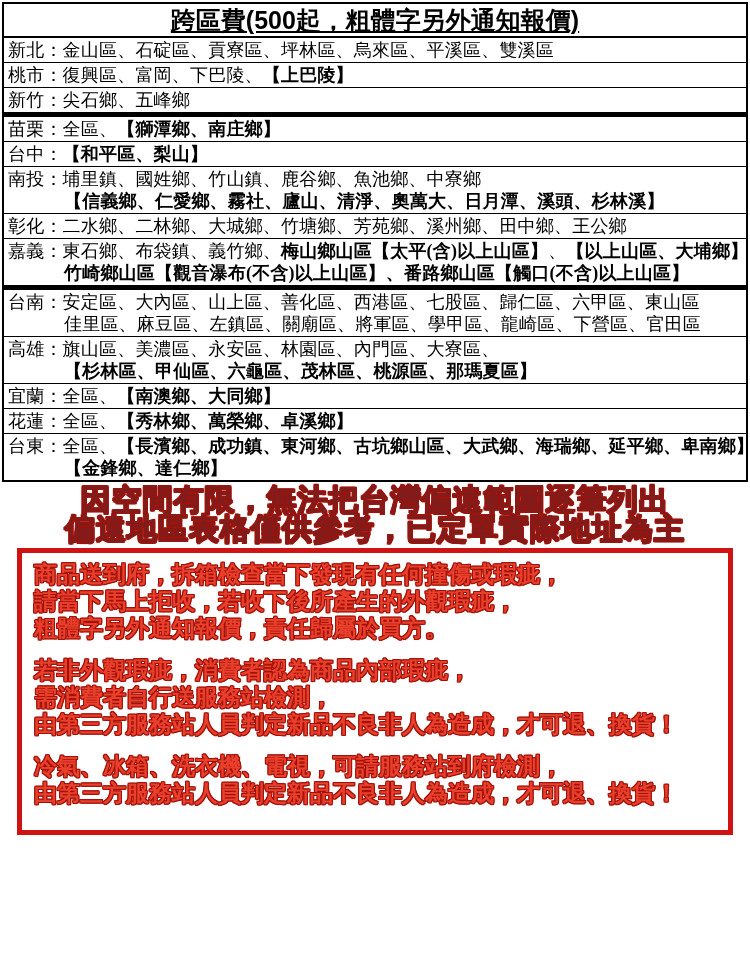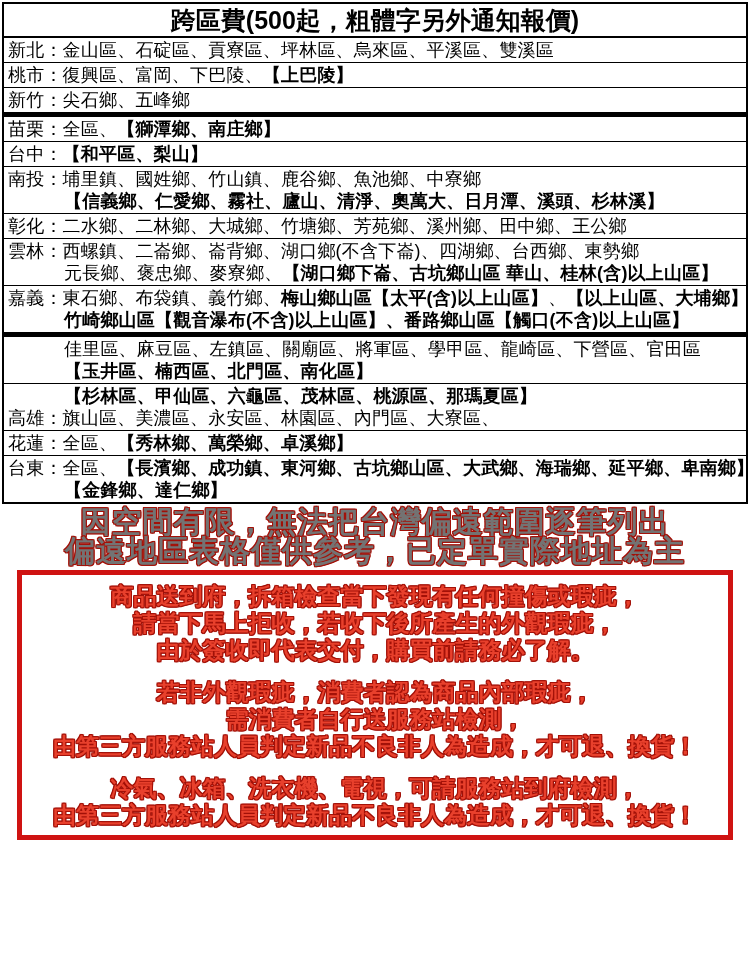--- a/index.html
+++ b/index.html
@@ -18,58 +18,58 @@
     border:2px solid #000;
     font-size:18px;
   }
   .fee-header {
     font-size:25px;
     font-weight:bold;
     text-align:center;
     line-height:28px;
     padding:2px 0;
     border-bottom:2px solid #000;
+    text-decoration:underline;
   }
   .frow { padding:1px 4px; }
-  .frow + .frow { border-top:1px solid #000; }
+  .frow + .frow { border-top:1px solid #000;font-family:Liberation Serif, serif; }
   .group-bar { height:5px; background:#000; }
   .group-bar + .frow { border-top:none; }
   .fline { line-height:22px; white-space:nowrap; letter-spacing:0.2px; }
   .fline.cont { padding-left:56px; }
   .rlabel { font-weight:normal; }
   .seg-bold { font-weight:bold; }
 
   
   .notice {
     margin-top:3px;
     text-align:center;
     font-size:30px;
     font-weight:bold;
     line-height:29px;
-    color:#737373;
+    color:#7f1d1d;
     text-shadow:
       1px 0 #a31108, -1px 0 #a31108, 0 1px #a31108, 0 -1px #a31108,
       1px 1px #a31108, -1px -1px #a31108, 1px -1px #a31108, -1px 1px #a31108;
     letter-spacing:1px;
     white-space:nowrap;
   }
 
   
   .warning-box {
     margin:5px 17px 0 17px;
     border:5px solid #cf1312;
-    padding:8px 12px 6px 12px;
+    padding:8px 12px 23px 12px;
     font-size:23px;
     font-weight:bold;
     line-height:27px;
     color:#e8402c;
     text-shadow:
       1px 0 #a31108, -1px 0 #a31108, 0 1px #a31108, 0 -1px #a31108,
       1px 1px #a31108, -1px -1px #a31108, 1px -1px #a31108, -1px 1px #a31108;
-    text-align: center;
   }
   .wpara + .wpara { margin-top:15px; }
   .wline { white-space:nowrap; }
 </style>
 </head>
 <body>
 
 <div class="fee-table">
   <div class="fee-header">跨區費(500起，粗體字另外通知報價)</div>
   <div id="fee-table-body">
@@ -90,56 +90,55 @@
         <div class="fline"><span class="rlabel">台中：</span><span class="seg-bold">【和平區、梨山】</span></div>
       </div>
       <div class="frow">
         <div class="fline"><span class="rlabel">南投：</span><span class="seg-normal">埔里鎮、國姓鄉、竹山鎮、鹿谷鄉、魚池鄉、中寮鄉</span></div>
         <div class="fline cont"><span class="seg-bold">【信義鄉、仁愛鄉、霧社、廬山、清淨、奧萬大、日月潭、溪頭、杉林溪】</span></div>
       </div>
       <div class="frow">
         <div class="fline"><span class="rlabel">彰化：</span><span class="seg-normal">二水鄉、二林鄉、大城鄉、竹塘鄉、芳苑鄉、溪州鄉、田中鄉、王公鄉</span></div>
       </div>
       <div class="frow">
-        <div class="fline"><span class="rlabel">雲林：</span><span class="seg-normal">西螺鎮、二崙鄉、崙背鄉、湖口鄉(不含下崙)、四湖鄉、台西鄉、東勢鄉</span></div>
-        <div class="fline cont"><span class="seg-normal">元長鄉、褒忠鄉、麥寮鄉、</span><span class="seg-bold">【湖口鄉下崙、古坑鄉山區 華山、桂林(含)以上山區】</span></div>
-      </div>
-      <div class="frow">
         <div class="fline"><span class="rlabel">嘉義：</span><span class="seg-normal">東石鄉、布袋鎮、義竹鄉、</span><span class="seg-bold">梅山鄉山區【太平(含)以上山區】</span><span class="seg-normal">、</span><span class="seg-bold">【以上山區、大埔鄉】</span></div>
         <div class="fline cont"><span class="seg-bold">竹崎鄉山區【觀音瀑布(不含)以上山區】、番路鄉山區【觸口(不含)以上山區】</span></div>
       </div>
       <div class="group-bar"></div>
       <div class="frow">
+        <div class="fline"><span class="rlabel">台南：</span><span class="seg-normal">安定區、大內區、山上區、善化區、西港區、七股區、歸仁區、六甲區、東山區</span></div>
         <div class="fline cont"><span class="seg-normal">佳里區、麻豆區、左鎮區、關廟區、將軍區、學甲區、龍崎區、下營區、官田區</span></div>
-        <div class="fline cont"><span class="seg-bold">【玉井區、楠西區、北門區、南化區】</span></div>
       </div>
       <div class="frow">
+        <div class="fline"><span class="rlabel">高雄：</span><span class="seg-normal">旗山區、美濃區、永安區、林園區、內門區、大寮區、</span></div>
         <div class="fline cont"><span class="seg-bold">【杉林區、甲仙區、六龜區、茂林區、桃源區、那瑪夏區】</span></div>
-        <div class="fline"><span class="rlabel">高雄：</span><span class="seg-normal">旗山區、美濃區、永安區、林園區、內門區、大寮區、</span></div>
+      </div>
+      <div class="frow">
+        <div class="fline"><span class="rlabel">宜蘭：</span><span class="seg-normal">全區、</span><span class="seg-bold">【南澳鄉、大同鄉】</span></div>
       </div>
       <div class="frow">
         <div class="fline"><span class="rlabel">花蓮：</span><span class="seg-normal">全區、</span><span class="seg-bold">【秀林鄉、萬榮鄉、卓溪鄉】</span></div>
       </div>
       <div class="frow">
         <div class="fline"><span class="rlabel">台東：</span><span class="seg-normal">全區、</span><span class="seg-bold">【長濱鄉、成功鎮、東河鄉、古坑鄉山區、大武鄉、海瑞鄉、延平鄉、卑南鄉】</span></div>
         <div class="fline cont"><span class="seg-bold">【金鋒鄉、達仁鄉】</span></div>
       </div>
     </div>
 </div>
 
 <div class="notice">
   <div>因空間有限，無法把台灣偏遠範圍逐筆列出</div>
   <div>偏遠地區表格僅供參考，已定單實際地址為主</div>
 </div>
 
 <div class="warning-box">
   <div class="wpara">
     <div class="wline">商品送到府，拆箱檢查當下發現有任何撞傷或瑕疵，</div>
     <div class="wline">請當下馬上拒收，若收下後所產生的外觀瑕疵，</div>
-    <div class="wline">由於簽收即代表交付，購買前請務必了解。</div>
+    <div class="wline">粗體字另外通知報價，責任歸屬於買方。</div>
   </div>
   <div class="wpara">
     <div class="wline">若非外觀瑕疵，消費者認為商品內部瑕疵，</div>
     <div class="wline">需消費者自行送服務站檢測，</div>
     <div class="wline">由第三方服務站人員判定新品不良非人為造成，才可退、換貨！</div>
   </div>
   <div class="wpara">
     <div class="wline">冷氣、冰箱、洗衣機、電視，可請服務站到府檢測，</div>
     <div class="wline">由第三方服務站人員判定新品不良非人為造成，才可退、換貨！</div>
   </div>

